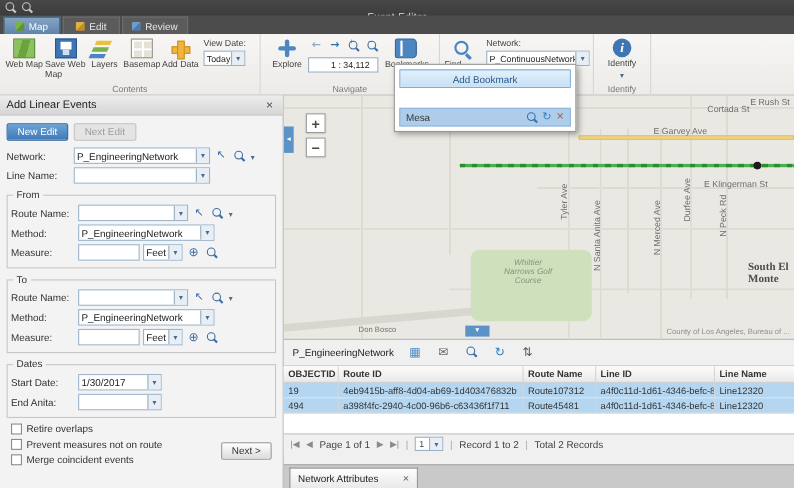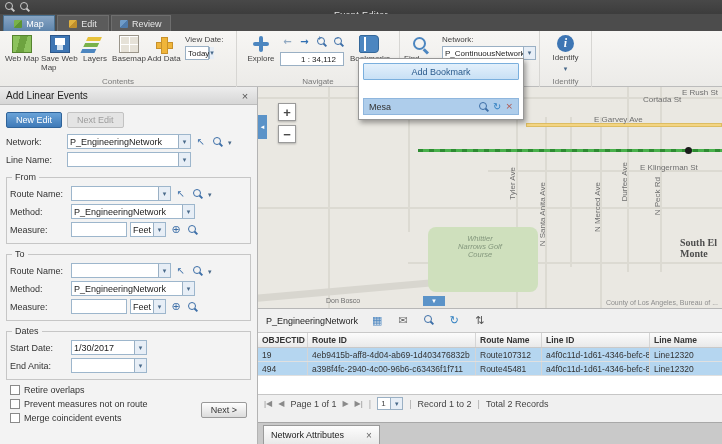--- a/index.html
+++ b/index.html
@@ -174,21 +174,21 @@
         <div class="rb-btn" style="width:36px">
           <span class="rb-ic ic-basemap"></span>
           <span class="rb-lbl">Basemap</span>
         </div>
         <div class="rb-btn" style="width:34px">
           <span class="rb-ic ic-adddata"></span>
           <span class="rb-lbl">Add Data</span>
         </div>
         <div style="padding:2px 0 0 4px">
           <div class="vd-label">View Date:</div>
-          <div class="rb-select" style="width:24px">
+          <div class="rb-select" style="width:38px">
             <span>Today</span>
             <span class="sel-arrow"></span>
           </div>
         </div>
       </div>
       <div class="rb-group-label">Contents</div>
     </div>
 
     <div class="rb-group" style="left:237px;width:163px">
       <div class="rb-row" style="padding-left:5px">

